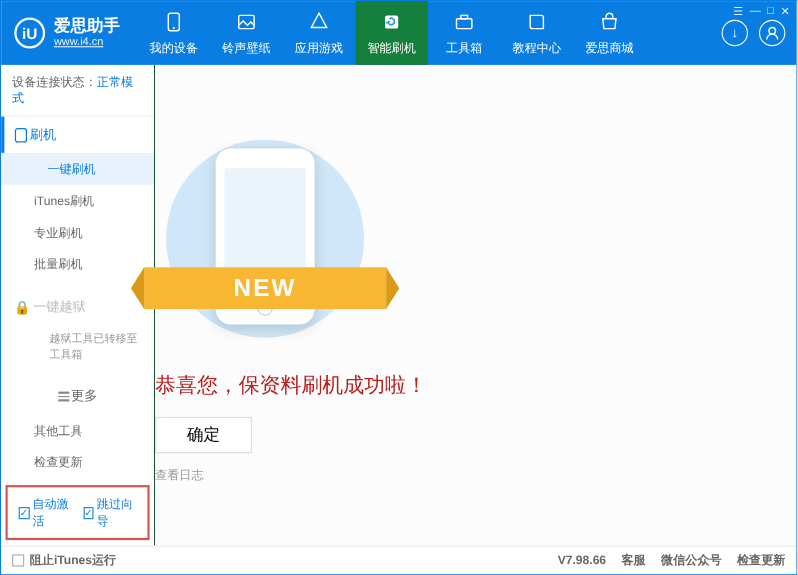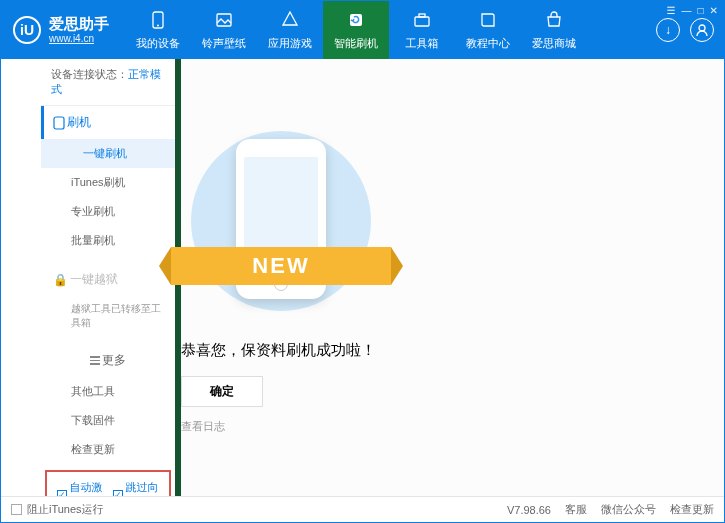--- a/index.html
+++ b/index.html
@@ -17,48 +17,48 @@
 .nav-item { width: 66px; display: flex; flex-direction: column; align-items: center; justify-content: center; gap: 6px; cursor: pointer; font-size: 11px; }
 .nav-item.active { background: #15803d; }
 .nav-icon { width: 20px; height: 20px; display: flex; align-items: center; justify-content: center; }
 .header-right { display: flex; align-items: center; padding: 0 10px; gap: 10px; }
 .win-controls { position: absolute; top: 4px; right: 6px; display: flex; gap: 6px; font-size: 10px; }
 .win-controls span { cursor: pointer; opacity: 0.9; }
 .circle-btn { width: 24px; height: 24px; border: 1.5px solid #fff; border-radius: 50%; display: flex; align-items: center; justify-content: center; cursor: pointer; }
 
 
 .body { flex: 1; display: flex; overflow: hidden; }
-.sidebar { width: 140px; border-right: 6px solid #14532d; display: flex; flex-direction: column; background: #fff; margin-left: 40px; }
+.sidebar { width: 140px; border-right: 1px solid #14532d; display: flex; flex-direction: column; background: #fff; }
 .status-bar { padding: 8px 10px; font-size: 11px; color: #666; border-bottom: 1px solid #eee; }
 .status-bar .val { color: #0a7de3; }
 .side-group-hdr { display: flex; align-items: center; gap: 2px; padding: 8px 12px; color: #333; font-size: 12px; cursor: pointer; }
 .side-group-hdr.active { color: #0a7de3; border-left: 3px solid #0a7de3; padding-left: 9px; }
 .side-sub { padding: 7px 12px 7px 30px; font-size: 11px; color: #666; cursor: pointer; }
 .side-sub.active { background: #e8f2fc; color: #0a7de3; padding-left: 42px; }
-.side-note { padding: 6px 12px 6px 30px; font-size: 10px; color: #999; line-height: 1.4; }
+.side-note { padding: 6px 12px 6px 44px; font-size: 10px; color: #999; line-height: 1.4; }
 .side-sep { height: 1px; background: #eee; margin: 4px 0; }
 .checkbox-row { display: flex; gap: 10px; padding: 8px 10px; border: 2px solid #d9534f; margin: 6px 4px; }
 .checkbox-item { display: flex; align-items: center; gap: 3px; color: #0a7de3; font-size: 11px; cursor: pointer; }
 .chk { width: 11px; height: 11px; border: 1px solid #0a7de3; display: inline-flex; align-items: center; justify-content: center; font-size: 9px; color: #0a7de3; }
 
 .main { flex: 1; display: flex; flex-direction: column; align-items: flex-start; justify-content: center; background: #fcfcfc; position: relative; }
 .illus { position: relative; width: 200px; height: 200px; }
 .circle-bg { width: 180px; height: 180px; background: #cfe7f8; border-radius: 50%; position: absolute; top: 10px; left: 10px; }
 .phone { position: absolute; width: 90px; height: 160px; background: #fff; border-radius: 14px; top: 18px; left: 55px; box-shadow: 0 4px 12px rgba(0,0,0,0.15); }
 .phone::before { content: ""; position: absolute; top: 18px; left: 8px; right: 8px; bottom: 24px; background: #eaf4fc; border-radius: 2px; }
 .phone::after { content: ""; position: absolute; bottom: 8px; left: 50%; transform: translateX(-50%); width: 12px; height: 12px; border: 1.5px solid #ccc; border-radius: 50%; }
 .banner { position: absolute; bottom: 36px; left: -10px; right: -10px; height: 38px; background: #f7b733; display: flex; align-items: center; justify-content: center; font-weight: bold; font-size: 22px; color: #fff; letter-spacing: 2px; }
 .banner::before, .banner::after { content: ""; position: absolute; width: 0; height: 0; border-top: 19px solid transparent; border-bottom: 19px solid transparent; }
 .banner::before { left: -12px; border-right: 12px solid #d99a1a; }
 .banner::after { right: -12px; border-left: 12px solid #d99a1a; }
-.success-text { margin-top: 20px; font-size: 15px; color: #000000; }
-.confirm-btn { margin-top: 16px; padding: 6px 28px; border: 1px solid #ddd; background: #fff; cursor: pointer; font-size: 12px; font-weight: bold; }
+.success-text { margin-top: 20px; font-size: 19px; color: #b91c1c; }
+.confirm-btn { margin-top: 16px; padding: 6px 28px; border: 1px solid #ddd; background: #fff; cursor: pointer; font-size: 15px; }
 .log-link { margin-top: 12px; color: #999; font-size: 11px; cursor: pointer; }
 
-.footer { height: 26px; border-top: 1px solid #e5e5e5; display: flex; align-items: center; padding: 0 10px; font-size: 11px; color: #666; }
+.footer { height: 26px; border-top: 1px solid #e5e5e5; display: flex; align-items: center; padding: 0 10px; font-size: 11px; color: #666; font-weight: bold; }
 .footer .left { display: flex; align-items: center; gap: 5px; }
 .footer .right { margin-left: auto; display: flex; gap: 14px; align-items: center; }
 .footer .right span { cursor: pointer; }
 .chk2 { width: 11px; height: 11px; border: 1px solid #aaa; display: inline-block; }
 .lock-icon { color: #bbb; }
 .ham-icon { display: inline-flex; flex-direction: column; gap: 2px; }
 .ham-icon i { width: 10px; height: 1.5px; background: #888; display: block; }
 </style>
 </head>
 <body>
@@ -183,21 +183,20 @@
       <div class="side-sep"></div>
       <div class="side-group-hdr" style="color:#666;justify-content:center;">
         <span class="ham-icon">
             <i></i>
             <i></i>
             <i></i>
           </span>
         <span>更多</span>
       </div>
       <div class="side-sub">其他工具</div>
-      <div class="side-sub">下载固件</div>
       <div class="side-sub">检查更新</div>
 
       <div style="flex:1"></div>
 
       <div class="checkbox-row">
         <label class="checkbox-item">
           <span class="chk">✓</span>
           <span>自动激活</span>
         </label>
         <label class="checkbox-item">

